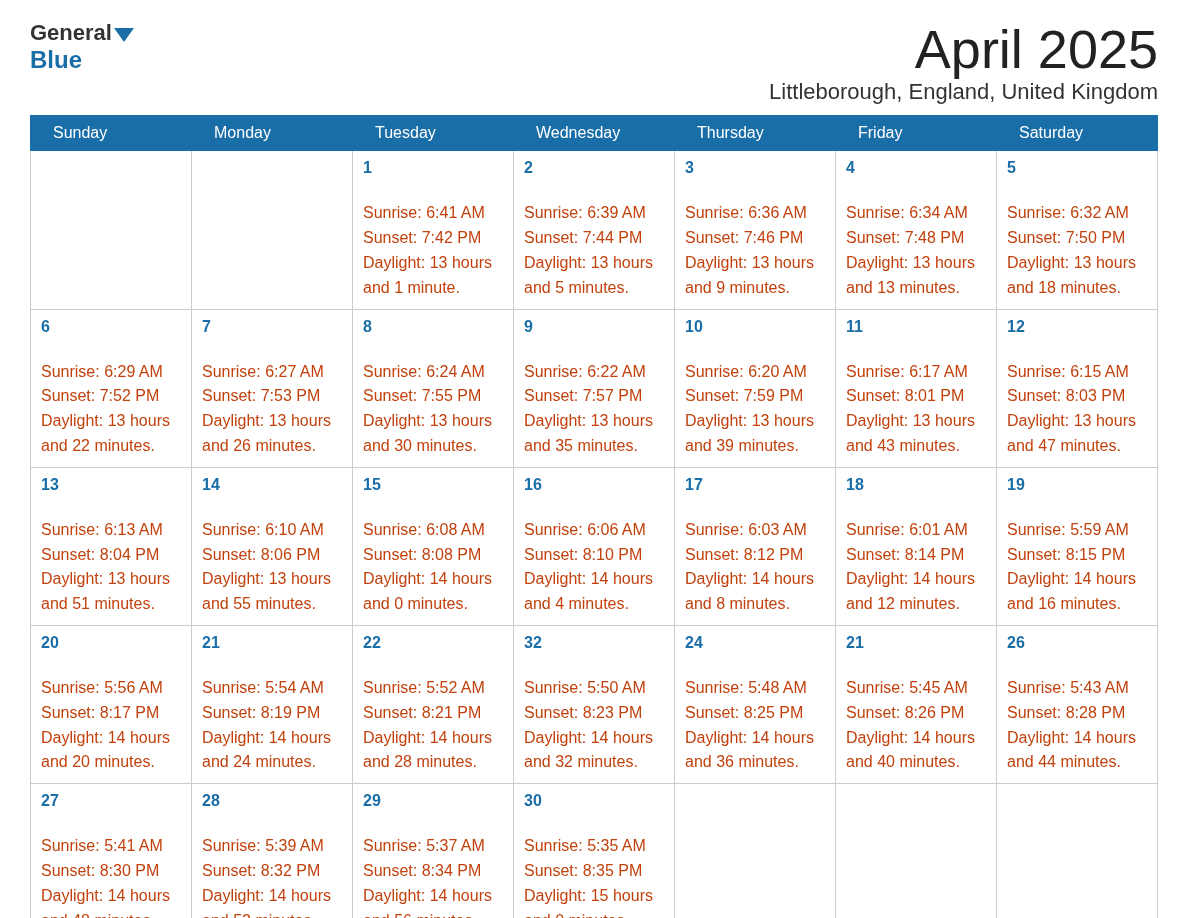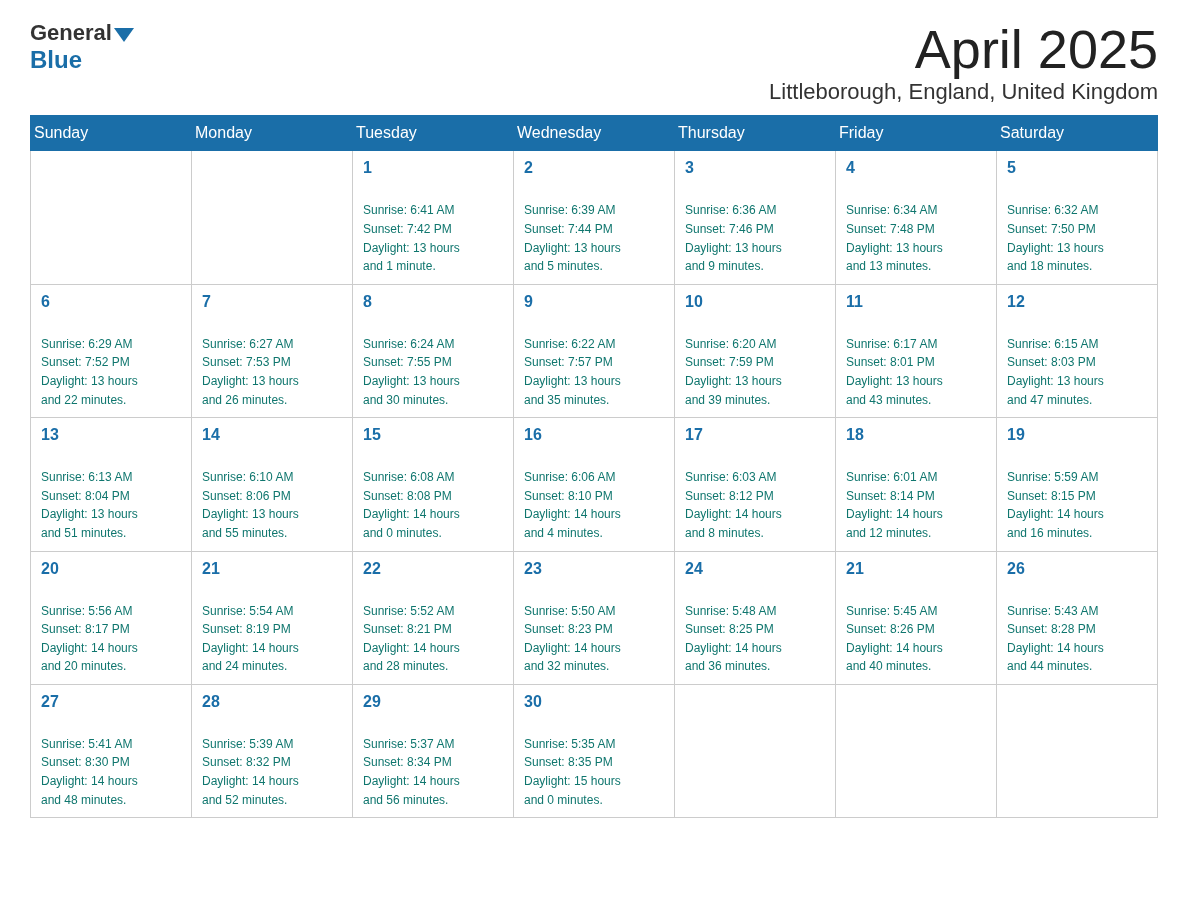--- a/index.html
+++ b/index.html
@@ -59,43 +59,43 @@
     .calendar-table {
       width: 100%;
       border-collapse: collapse;
       table-layout: fixed;
     }
     .calendar-table th {
       background-color: #1a6ea8;
       color: #fff;
       font-size: 16px;
       font-weight: normal;
-      padding: 8px 3px;
+      padding: 8px 22px;
       text-align: left;
       border: 1px solid #1a6ea8;
     }
     .calendar-table td {
       vertical-align: top;
       padding: 8px 10px;
       border: 1px solid #ccc;
       font-size: 12.5px;
       color: #333;
       min-height: 100px;
       height: 110px;
     }
     .day-number {
       font-size: 16px;
       font-weight: bold;
       color: #1a6ea8;
       display: block;
       margin-bottom: 3px;
     }
     .day-info {
-      font-size: 12px;
-      color: #0f766e;
+      font-size: 16px;
+      color: #c2410c;
       line-height: 1.55;
       margin-top: 24px;
     }
     .empty-cell {
       background: #fff;
     }
     tr:last-child td {
       border-bottom: 1px solid #ccc;
     }
   </style>
@@ -220,21 +220,21 @@
         </td>
         <td>
           <span class="day-number">21</span>
           <div class="day-info">Sunrise: 5:54 AM<br>Sunset: 8:19 PM<br>Daylight: 14 hours<br>and 24 minutes.</div>
         </td>
         <td>
           <span class="day-number">22</span>
           <div class="day-info">Sunrise: 5:52 AM<br>Sunset: 8:21 PM<br>Daylight: 14 hours<br>and 28 minutes.</div>
         </td>
         <td>
-          <span class="day-number">23</span>
+          <span class="day-number">32</span>
           <div class="day-info">Sunrise: 5:50 AM<br>Sunset: 8:23 PM<br>Daylight: 14 hours<br>and 32 minutes.</div>
         </td>
         <td>
           <span class="day-number">24</span>
           <div class="day-info">Sunrise: 5:48 AM<br>Sunset: 8:25 PM<br>Daylight: 14 hours<br>and 36 minutes.</div>
         </td>
         <td>
           <span class="day-number">21</span>
           <div class="day-info">Sunrise: 5:45 AM<br>Sunset: 8:26 PM<br>Daylight: 14 hours<br>and 40 minutes.</div>
         </td>

